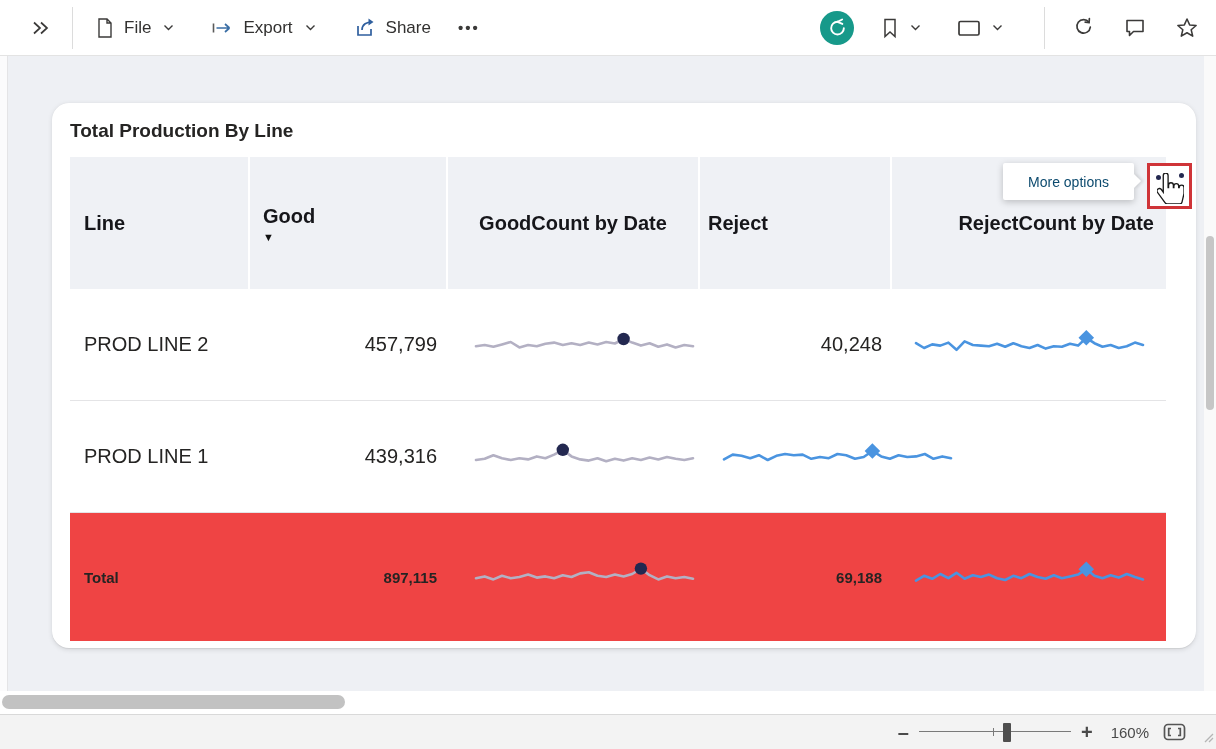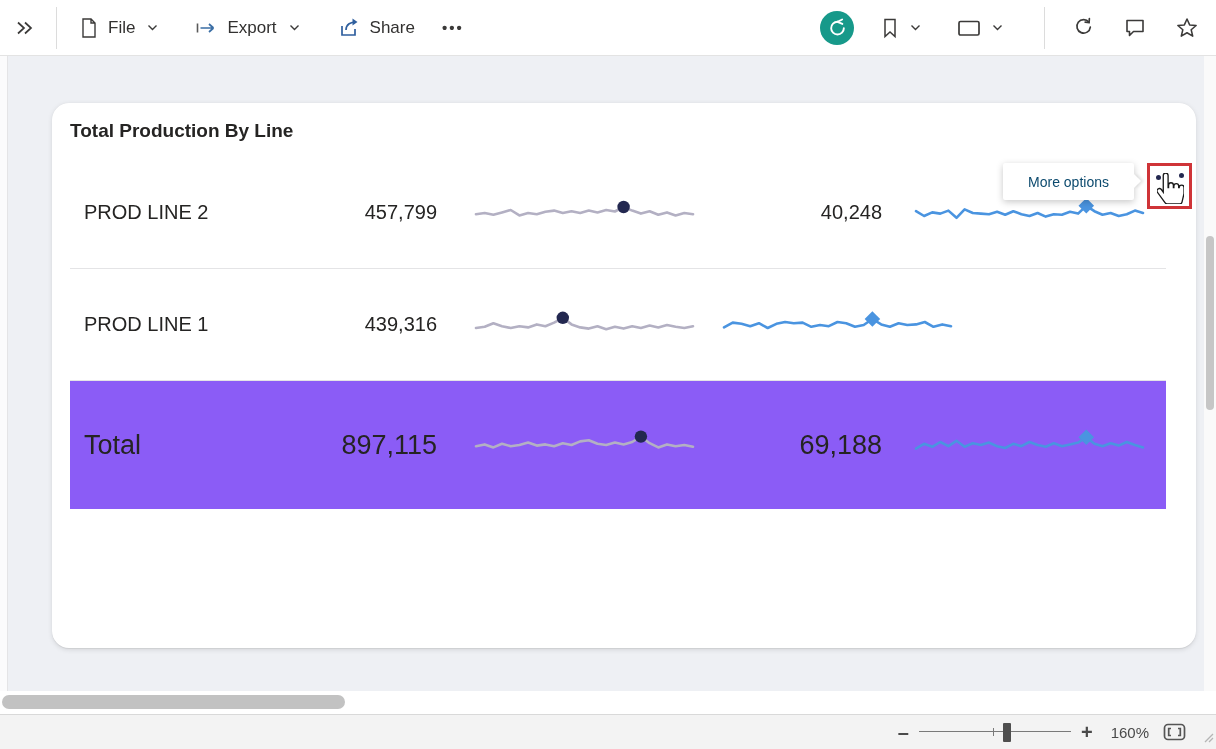--- a/index.html
+++ b/index.html
@@ -1,21 +1,21 @@
 <!DOCTYPE html>
 <html><head>
 <meta charset="utf-8">
 <style>
   * { box-sizing: border-box; margin: 0; padding: 0; }
   html,body { width:1216px; height:749px; overflow:hidden;
     font-family:"Liberation Sans", sans-serif; background:#fff; }
 
   
   .toolbar { position:relative; height:56px; background:#fff; border-bottom:1px solid #e3e3e3; }
-  .tb-left { position:absolute; left:0; top:0; height:100%; display:flex; align-items:center; padding-left:14px; }
+  .tb-left { position:absolute; left:0; top:0; height:100%; display:flex; align-items:center; padding-left:30px; }
   .tb-right { position:absolute; right:18px; top:0; height:100%; display:flex; align-items:center; }
   .tb-divider { width:1px; height:42px; background:#dcdcdc; }
   .tb-label { font-size:17px; color:#323130; }
   .icon-btn { display:flex; align-items:center; justify-content:center; cursor:pointer; }
   .ellipsis { font-size:15px; letter-spacing:2px; color:#3b3a39; font-weight:bold; }
   .reset-circle { width:34px; height:34px; border-radius:50%; background:#17998a;
     display:flex; align-items:center; justify-content:center; }
 
   
   .canvas { position:relative; height:635px; background:#eef0f4; }
@@ -38,21 +38,21 @@
   .col-reject { width:192px; }
   .col-rejectspark { width:274px; }
   .h-line { padding-left:14px; }
   .h-good { padding-left:13px; }
   .h-goodspark { align-items:center; text-align:center; }
   .h-reject { padding-left:8px; }
   .h-rejectspark { align-items:flex-end; padding-right:12px; text-align:right; }
   .sort-icon { font-size:11px; color:#111; margin-top:4px; line-height:10px; }
 
   .t-row { display:flex; height:112px; align-items:center; border-bottom:1px solid #e4e4e6; }
-  .t-row.total { height:128px; border-bottom:none; background:#8b5cf6; font-weight:400; font-size:27px; }
+  .t-row.total { height:128px; border-bottom:none; background:#ef4444; font-weight:700; font-size:15px; }
   .c-line { padding-left:14px; }
   .c-good { text-align:right; padding-right:11px; }
   .c-goodspark { display:flex; align-items:center; padding-left:24px; }
   .c-reject { text-align:right; padding-right:10px; }
   .c-rejectspark { display:flex; align-items:center; padding-left:20px; }
 
   
   .tooltip { position:absolute; left:1003px; top:107px; width:131px; height:37px;
     background:#fff; border-radius:2px; box-shadow:0 2px 7px rgba(0,0,0,.22);
     display:flex; align-items:center; justify-content:center;
@@ -181,20 +181,38 @@
   </div>
 </div>
 
 <div class="canvas">
   <div class="left-rail"></div>
 
   <div class="card">
     <div class="card-title">Total Production By Line</div>
 
     <div class="pbi-table">
+      <div class="t-header">
+        <div class="t-hcell col-line h-line">
+          <span>Line</span>
+        </div>
+        <div class="t-hcell col-good h-good" style="align-items:flex-start;">
+          <span>Good</span>
+          <span class="sort-icon">▼</span>
+        </div>
+        <div class="t-hcell col-goodspark h-goodspark">
+          <span>GoodCount by Date</span>
+        </div>
+        <div class="t-hcell col-reject h-reject">
+          <span>Reject</span>
+        </div>
+        <div class="t-hcell col-rejectspark h-rejectspark">
+          <span>RejectCount by Date</span>
+        </div>
+      </div>
       <div id="table-body">
           <div class="t-row">
             <div class="col-line c-line">PROD LINE 2</div>
             <div class="col-good c-good">457,799</div>
             <div class="col-goodspark c-goodspark">
               <svg width="225" height="46" viewBox="0 0 225 46">
                 <polyline points="4.0,24.2 12.7,23.0 21.4,24.8 30.0,22.4 38.7,20.0 47.4,25.4 56.1,23.0 64.8,24.2 73.4,21.8 82.1,20.6 90.8,23.0 99.5,21.2 108.2,23.0 116.8,20.6 125.5,22.4 134.2,20.0 142.9,21.5 151.6,17.0 160.2,20.6 168.9,23.6 177.6,21.2 186.3,24.8 195.0,22.4 203.6,25.4 212.3,23.0 221.0,24.2" fill="none" stroke="#b3b0c3" stroke-width="2.6" stroke-linejoin="round" stroke-linecap="round"></polyline>
                 <circle cx="151.6" cy="17.0" r="6.2" fill="#232850"></circle>
               </svg>
             </div>

